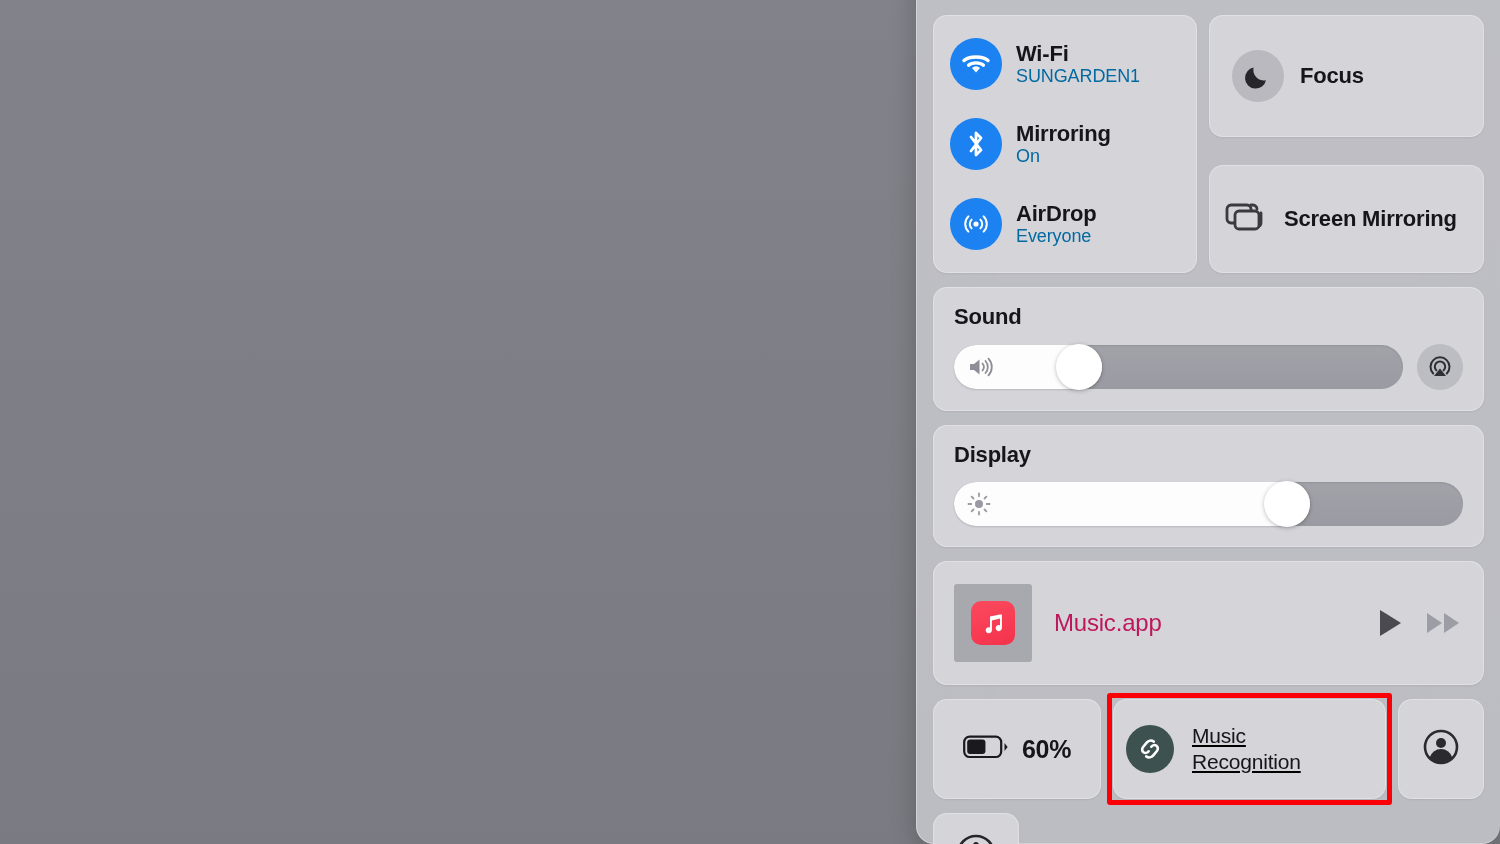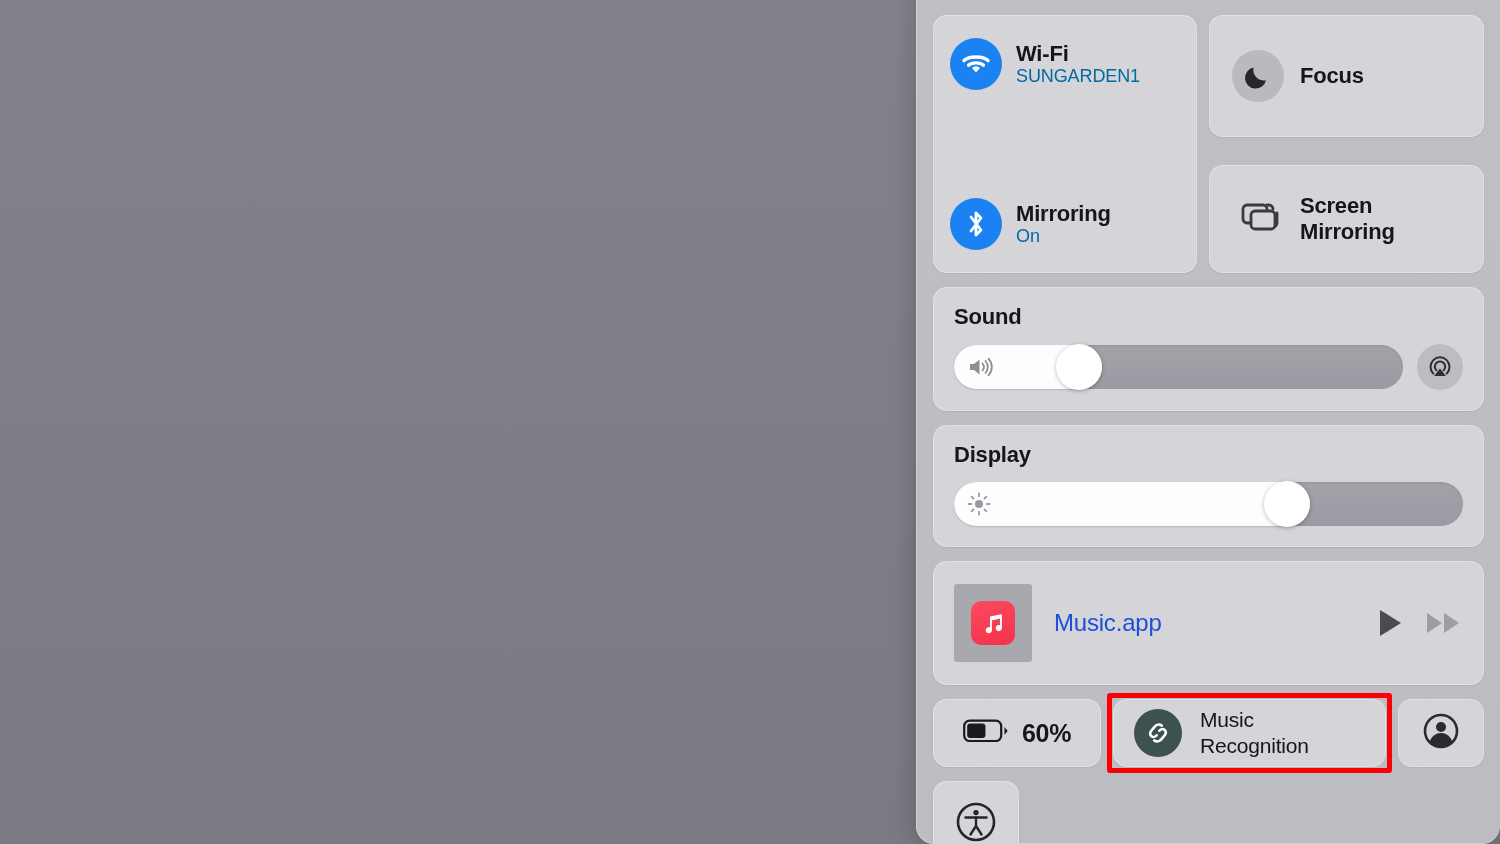--- a/index.html
+++ b/index.html
@@ -117,21 +117,21 @@
     display: flex;
     align-items: center;
     justify-content: center;
     flex: 0 0 52px;
   }
 
   .mirror-card {
     flex: 1;
     display: flex;
     align-items: center;
-    padding: 0 26px;
+    padding: 0 10px;
     gap: 16px;
   }
 
   .plain-glyph {
     width: 48px;
     height: 48px;
     display: flex;
     align-items: center;
     justify-content: center;
     flex: 0 0 48px;
@@ -242,42 +242,42 @@
     border-radius: 10px;
     background: linear-gradient(160deg, #fb4a5e 0%, #f4324c 100%);
     display: flex;
     align-items: center;
     justify-content: center;
   }
 
   .np-title {
     flex: 1;
     font-size: 24px;
-    color: #1d4ed8;
+    color: #be185d;
     letter-spacing: -0.2px;
   }
 
   .np-controls {
     display: flex;
     align-items: center;
     gap: 22px;
   }
 
   .np-btn {
     display: flex;
     align-items: center;
     justify-content: center;
   }
 
   
   .bottom-row {
     margin-top: 14px;
     display: flex;
     gap: 12px;
-    height: 68px;
+    height: 100px;
   }
 
   .battery-card {
     width: 168px;
     display: flex;
     align-items: center;
     justify-content: center;
     gap: 13px;
   }
 
@@ -288,22 +288,23 @@
     letter-spacing: -0.3px;
   }
 
   .shazam-wrapper { position: relative; flex: 1; }
 
   .shazam-card {
     position: absolute;
     inset: 0;
     display: flex;
     align-items: center;
-    padding: 0 20px;
+    padding: 0 12px;
     gap: 18px;
+    text-decoration: underline;
   }
 
   .shazam-icon {
     width: 48px;
     height: 48px;
     border-radius: 50%;
     background: #3c5150;
     display: flex;
     align-items: center;
     justify-content: center;
@@ -379,20 +380,35 @@
           <svg width="20" height="30" viewBox="0 0 20 30">
             <path d="M5 8 L15 21 L10 26 L10 4 L15 9 L5 22" stroke="#fff" stroke-width="2.8" fill="none" stroke-linejoin="round" stroke-linecap="round"></path>
           </svg>
         </span>
         <span class="toggle-text">
           <div class="toggle-title">Mirroring</div>
           <div class="toggle-sub">On</div>
         </span>
       </div>
 
+      <div class="toggle-row">
+        <span class="circle-icon">
+          <svg width="30" height="30" viewBox="0 0 30 30">
+            <circle cx="15" cy="15" r="2.6" fill="#fff"></circle>
+            <path d="M10.6 19.4 a6.2 6.2 0 0 1 0-8.8" stroke="#fff" stroke-width="2" fill="none" stroke-linecap="round"></path>
+            <path d="M19.4 10.6 a6.2 6.2 0 0 1 0 8.8" stroke="#fff" stroke-width="2" fill="none" stroke-linecap="round"></path>
+            <path d="M7.4 22.6 a10.7 10.7 0 0 1 0-15.2" stroke="#fff" stroke-width="2" fill="none" stroke-linecap="round"></path>
+            <path d="M22.6 7.4 a10.7 10.7 0 0 1 0 15.2" stroke="#fff" stroke-width="2" fill="none" stroke-linecap="round"></path>
+          </svg>
+        </span>
+        <span class="toggle-text">
+          <div class="toggle-title">AirDrop</div>
+          <div class="toggle-sub">Everyone</div>
+        </span>
+      </div>
 
     </div>
 
     <div class="right-col">
 
       <div class="card focus-card">
         <span class="focus-glyph-bg">
           <svg width="28" height="28" viewBox="0 0 28 28">
             <path d="M22 18.2 A10.4 10.4 0 0 1 9.6 5.6 A10.6 10.6 0 1 0 22 18.2 Z" fill="#27272b"></path>
           </svg>

